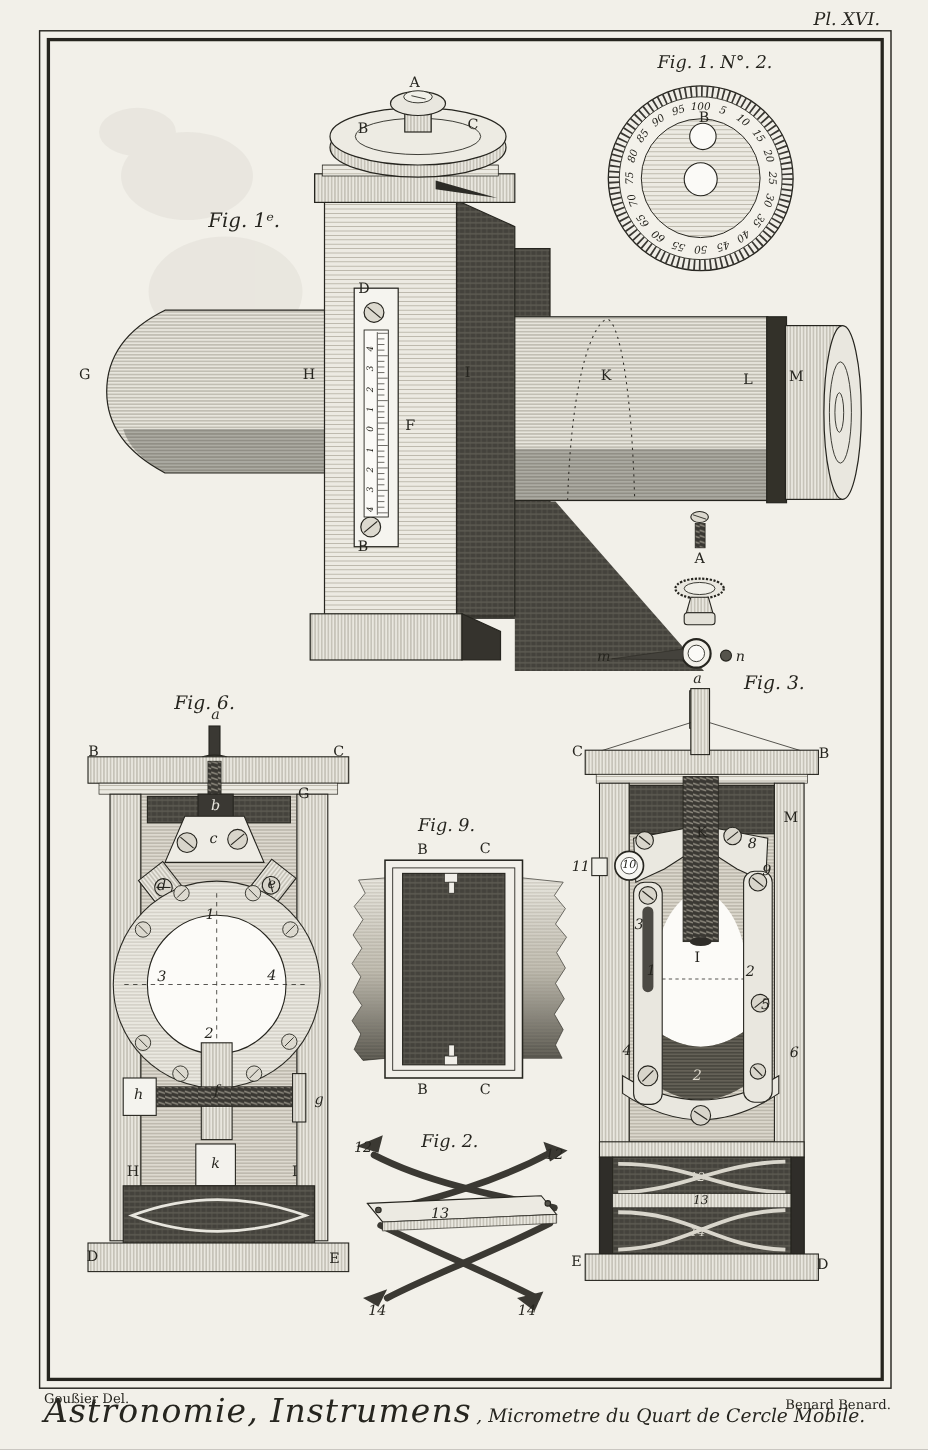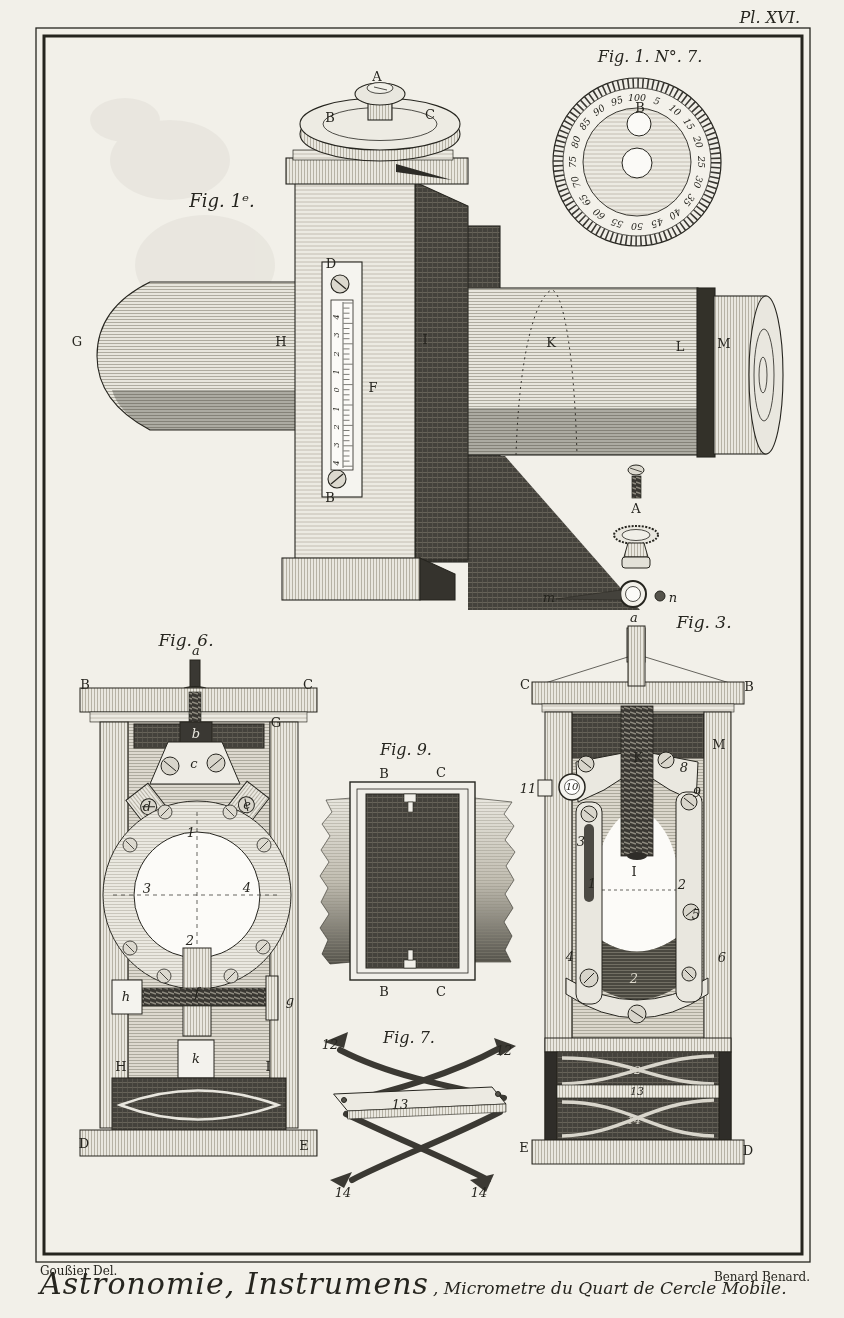--- a/index.html
+++ b/index.html
@@ -350,21 +350,21 @@
       <span class="ann" style="left: 430px; top: 114px;">C</span>
       <span class="ann" style="left: 331px; top: 263px;">D</span>
       <span class="ann" style="left: 373px; top: 387px;">F</span>
       <span class="ann" style="left: 330px; top: 497px;">B</span>
       <span class="ann" style="left: 77px; top: 341px;">G</span>
       <span class="ann" style="left: 281px; top: 341px;">H</span>
       <span class="ann" style="left: 425px; top: 339px;">I</span>
       <span class="ann" style="left: 551px; top: 342px;">K</span>
       <span class="ann" style="left: 680px; top: 346px;">L</span>
       <span class="ann" style="left: 724px; top: 343px;">M</span>
-      <span class="ann it" style="left: 650px; top: 57px; font-size: 16px;">Fig. 1. N°. 7.</span>
+      <span class="ann it" style="left: 650px; top: 57px; font-size: 16px;">Fig. 1. N°. 2.</span>
       <span class="ann" style="left: 640px; top: 107px;">B</span>
       <span class="ann" style="left: 636px; top: 508px;">A</span>
       <span class="ann it" style="left: 549px; top: 597px;">m</span>
       <span class="ann it" style="left: 673px; top: 597px;">n</span>
       <span class="ann it" style="left: 634px; top: 617px;">a</span>
       <span class="ann it" style="left: 704px; top: 622px; font-size: 17px;">Fig. 3.</span>
       <span class="ann it" style="left: 186px; top: 640px; font-size: 17px;">Fig. 6.</span>
       <span class="ann it" style="left: 196px; top: 650px;">a</span>
       <span class="ann" style="left: 85px; top: 684px;">B</span>
       <span class="ann" style="left: 308px; top: 684px;">C</span>
@@ -383,21 +383,21 @@
       <span class="ann it" style="left: 196px; top: 1058px;">k</span>
       <span class="ann" style="left: 121px; top: 1066px;">H</span>
       <span class="ann" style="left: 268px; top: 1066px;">I</span>
       <span class="ann" style="left: 84px; top: 1143px;">D</span>
       <span class="ann" style="left: 304px; top: 1145px;">E</span>
       <span class="ann it" style="left: 406px; top: 750px; font-size: 16px;">Fig. 9.</span>
       <span class="ann" style="left: 384px; top: 773px;">B</span>
       <span class="ann" style="left: 441px; top: 772px;">C</span>
       <span class="ann" style="left: 384px; top: 991px;">B</span>
       <span class="ann" style="left: 441px; top: 991px;">C</span>
-      <span class="ann it" style="left: 409px; top: 1038px; font-size: 16px;">Fig. 7.</span>
+      <span class="ann it" style="left: 409px; top: 1038px; font-size: 16px;">Fig. 2.</span>
       <span class="ann it" style="left: 330px; top: 1044px;">12</span>
       <span class="ann it" style="left: 504px; top: 1050px;">12</span>
       <span class="ann it" style="left: 400px; top: 1104px;">13</span>
       <span class="ann it" style="left: 343px; top: 1192px;">14</span>
       <span class="ann it" style="left: 479px; top: 1192px;">14</span>
       <span class="ann" style="left: 525px; top: 684px;">C</span>
       <span class="ann" style="left: 749px; top: 686px;">B</span>
       <span class="ann" style="left: 719px; top: 744px;">M</span>
       <span class="ann" style="left: 638px; top: 757px;">K</span>
       <span class="ann it" style="left: 528px; top: 788px;">11</span>

